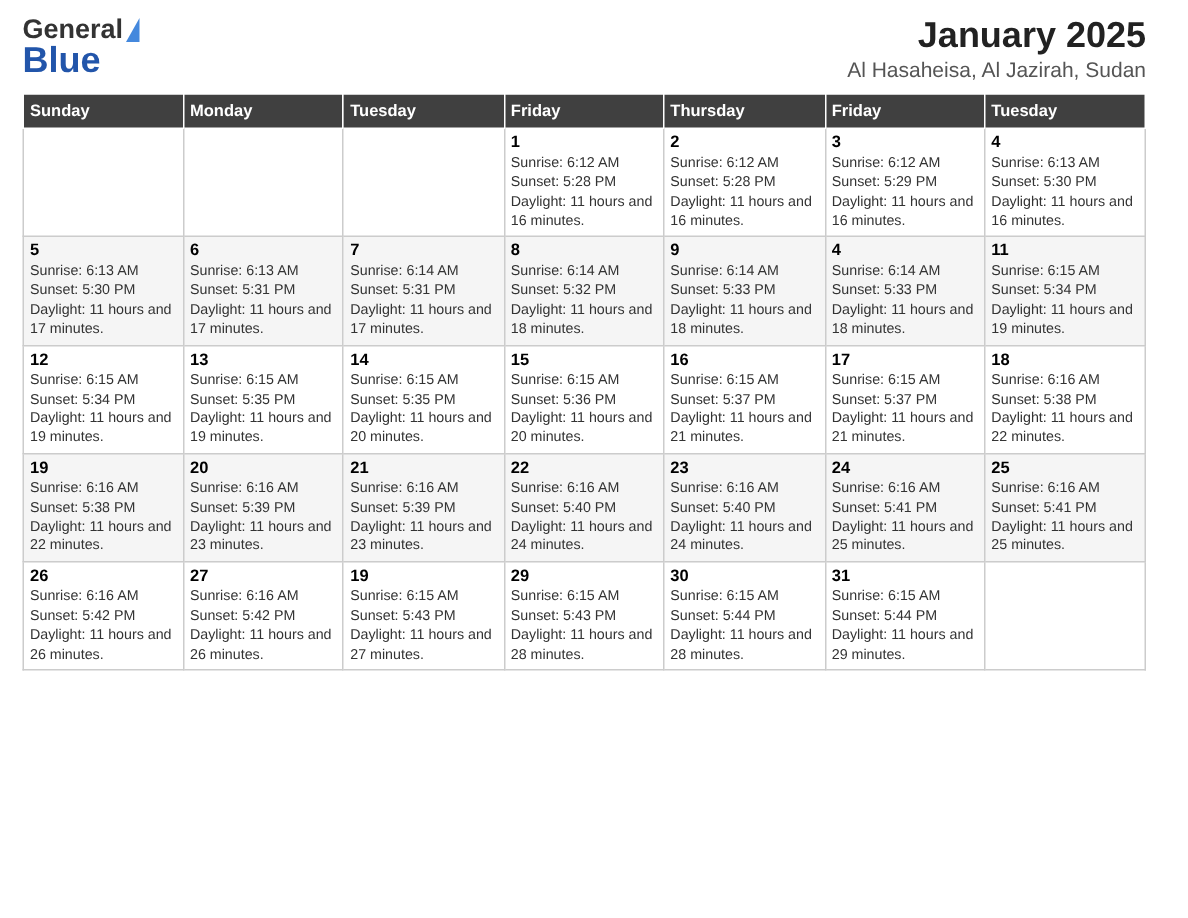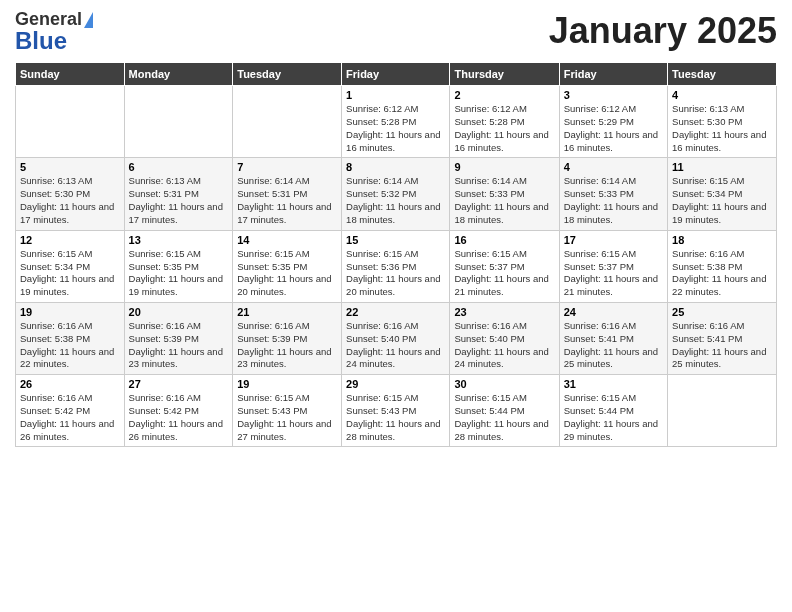--- a/index.html
+++ b/index.html
@@ -5,39 +5,39 @@
     * { box-sizing: border-box; margin: 0; padding: 0; }
     body {
       font-family: Arial, sans-serif;
       background: #fff;
       width: 792px;
       height: 612px;
       overflow: hidden;
     }
     .container {
       width: 792px;
-      padding: 10px 15px 10px 15px;
+      padding: 10px 28px 10px 15px;
     }
     .header {
       display: flex;
       justify-content: space-between;
       align-items: flex-start;
       margin-bottom: 8px;
     }
     .logo {
       display: flex;
       flex-direction: column;
       align-items: flex-start;
       line-height: 1.1;
     }
     .title-area {
       text-align: right;
     }
     .month-title {
-      font-size: 36px;
+      font-size: 24px;
       font-weight: bold;
       color: #222;
     }
     .subtitle {
       font-size: 14px;
       color: #555;
     }
     .calendar {
       width: 100%;
       border-collapse: collapse;
@@ -83,20 +83,21 @@
   <div class="header">
     <div class="logo">
       <div style="display:flex;align-items:center;">
         <span style="font-size:18px;font-weight:bold;color:#333;">General</span>
         <span style="display:inline-block;width:0;height:0;border-left:9px solid transparent;border-bottom:16px solid #4488dd;margin-left:2px;"></span>
       </div>
       <span style="font-size:24px;font-weight:bold;color:#2255aa;margin-top:-2px;">Blue</span>
     </div>
     <div class="title-area">
       <div class="month-title">January 2025</div>
+      <div class="subtitle">Al Hasaheisa, Al Jazirah, Sudan</div>
     </div>
   </div>
 
   <table class="calendar">
     <thead>
       <tr>
       <th>Sunday</th>
           <th>Monday</th>
           <th>Tuesday</th>
           <th>Friday</th>

